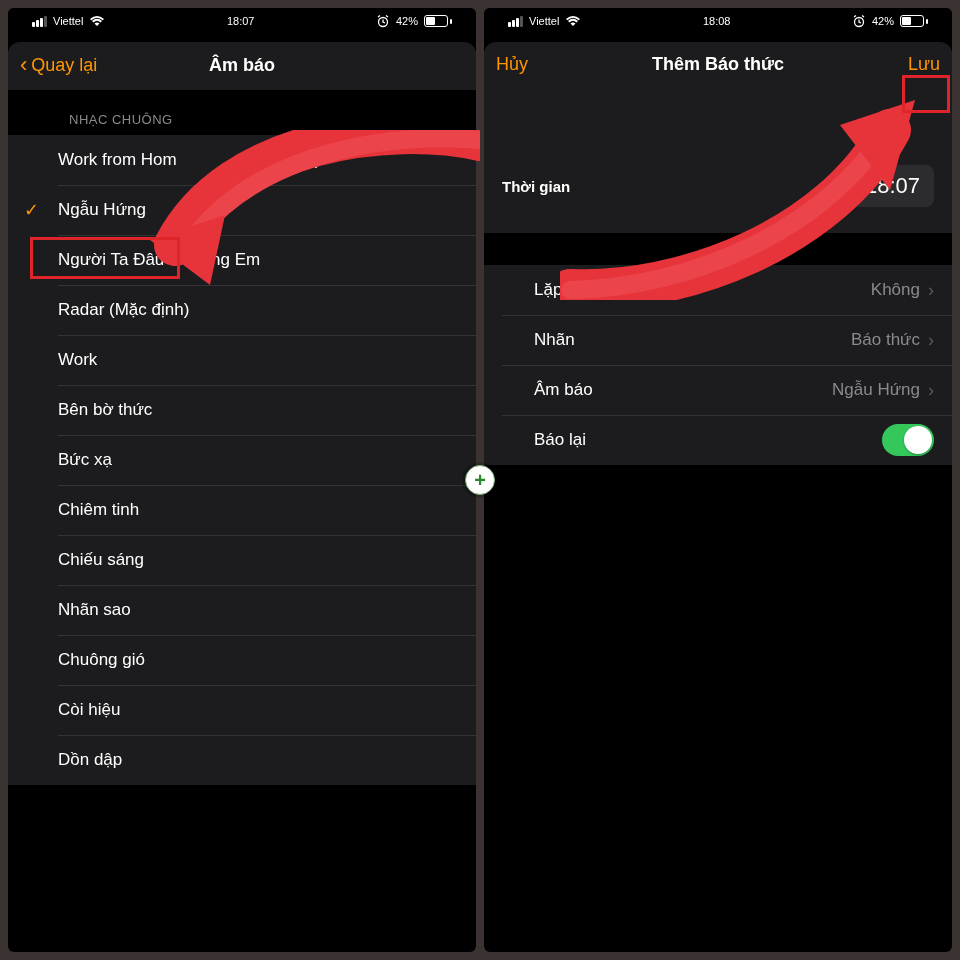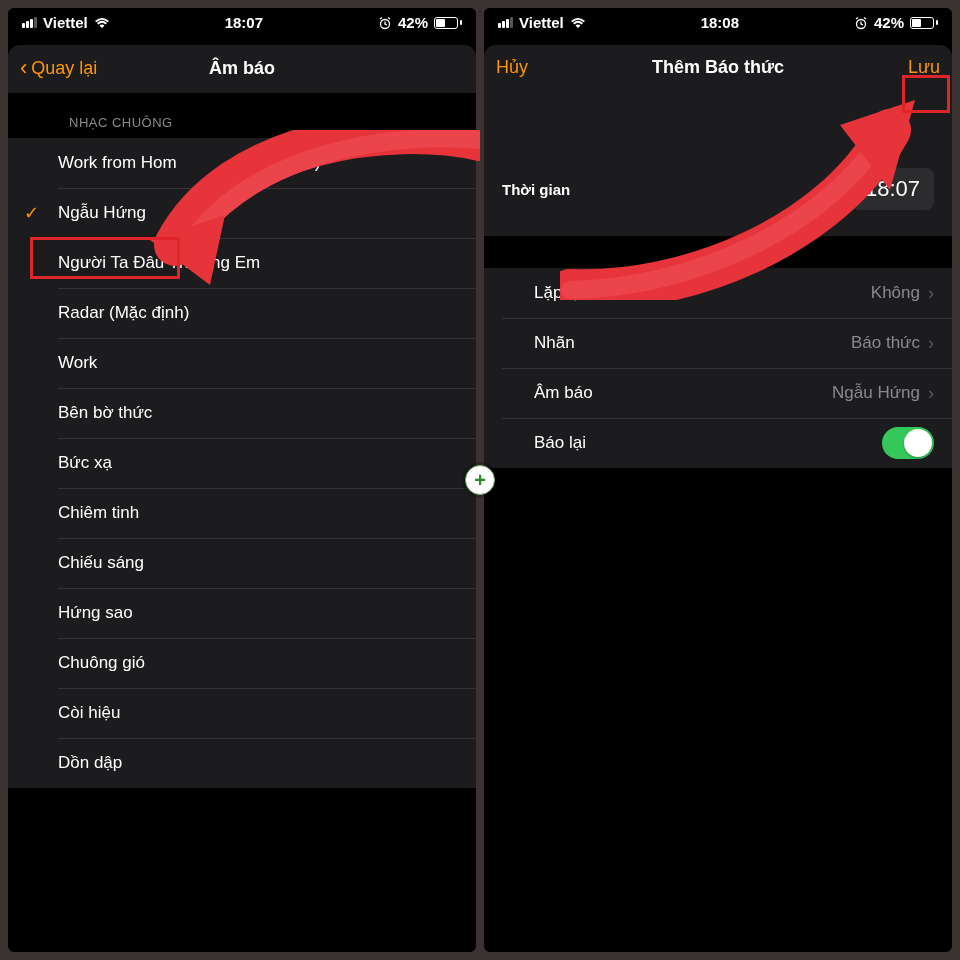--- a/index.html
+++ b/index.html
@@ -3,21 +3,21 @@
 <meta charset="utf-8">
 <style>
   *{margin:0;padding:0;box-sizing:border-box;font-family:-apple-system,Helvetica,Arial,sans-serif;}
   body{background:#3a3332;width:960px;height:960px;overflow:hidden;}
   .stage{position:relative;width:960px;height:960px;}
   .phone{position:absolute;top:8px;width:468px;height:944px;background:#000;border-radius:6px;overflow:hidden;color:#fff;}
   .phone.left{left:8px;}
   .phone.right{right:8px;}
 
   
-  .statusbar{display:flex;justify-content:space-between;align-items:center;padding:6px 14px 4px;font-size:15px;font-weight:700;background:#000;}
+  .statusbar{display:flex;justify-content:space-between;align-items:center;padding:6px 24px 4px;font-size:11px;font-weight:400;background:#000;}
   .sb-left,.sb-right{display:flex;align-items:center;gap:6px;}
   .bars{display:flex;align-items:flex-end;gap:1px;}
   .bars span{width:3px;background:#fff;border-radius:1px;}
   .bars span:nth-child(1){height:5px}
   .bars span:nth-child(2){height:7px}
   .bars span:nth-child(3){height:9px}
   .bars span:nth-child(4){height:11px;background:#555}
   .wifi-icon svg,.alarm-icon svg{display:block}
   .battery{display:flex;align-items:center;gap:2px}
   .batt-body{width:24px;height:12px;border:1px solid #fff;border-radius:3px;position:relative}
@@ -137,21 +137,21 @@
     <div class="row">
           <span class="label">Bức xạ</span>
         </div>
     <div class="row">
           <span class="label">Chiêm tinh</span>
         </div>
     <div class="row">
           <span class="label">Chiếu sáng</span>
         </div>
     <div class="row">
-          <span class="label">Hứng sao</span>
+          <span class="label">Nhãn sao</span>
         </div>
     <div class="row">
           <span class="label">Chuông gió</span>
         </div>
     <div class="row">
           <span class="label">Còi hiệu</span>
         </div>
     <div class="row">
           <span class="label">Dồn dập</span>
         </div>

